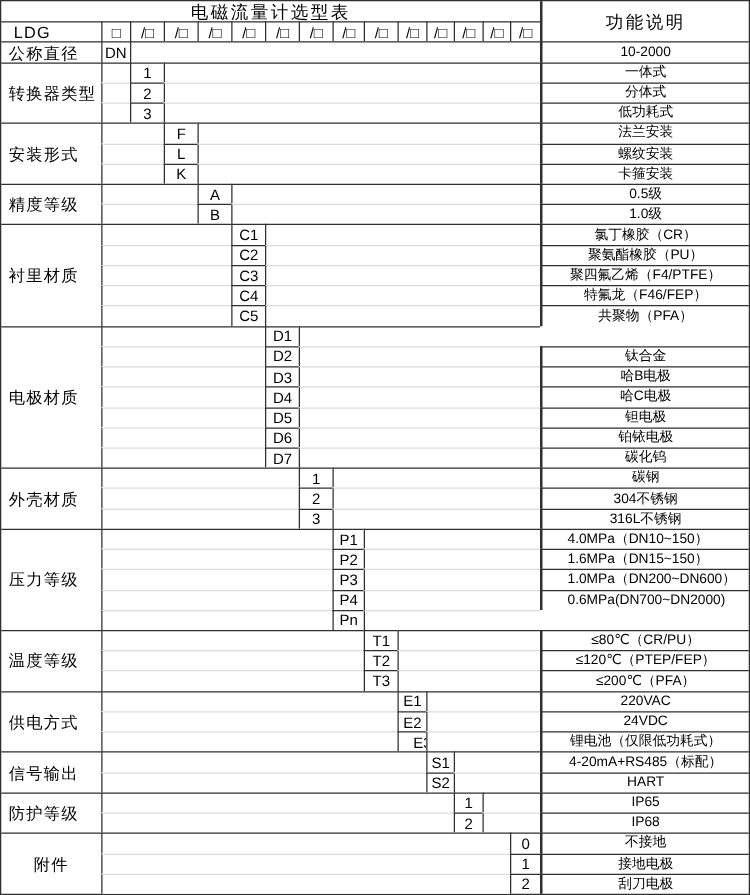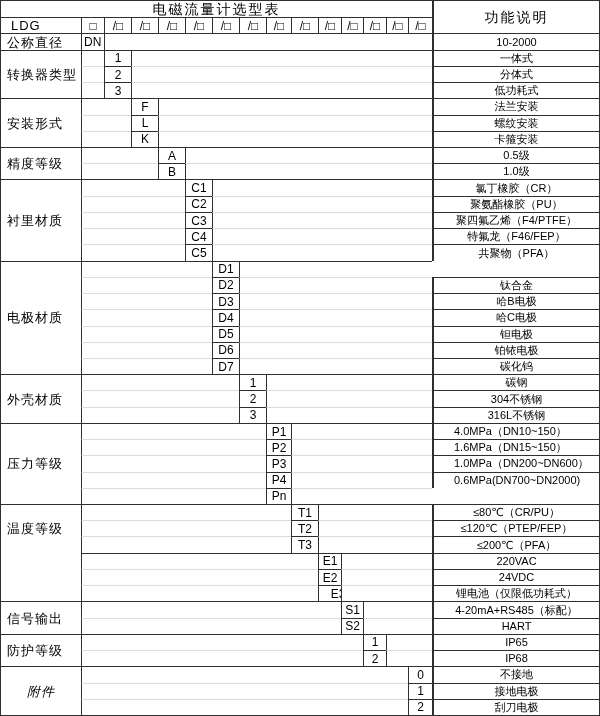--- a/index.html
+++ b/index.html
@@ -183,20 +183,21 @@
     <div class="c fill bl bt" style="grid-area: 32 / 11 / span 1 / span 5;"></div>
     <div class="c desc blk bt" style="grid-area: 32 / 16 / span 1 / span 1;">≤80℃（CR/PU）</div>
     <div class="c fill bl gt" style="grid-area: 33 / 2 / span 1 / span 8;"></div>
     <div class="c code bl bt" style="grid-area: 33 / 10 / span 1 / span 1;">T2</div>
     <div class="c fill bl gt" style="grid-area: 33 / 11 / span 1 / span 5;"></div>
     <div class="c desc blk bt" style="grid-area: 33 / 16 / span 1 / span 1;">≤120℃（PTEP/FEP）</div>
     <div class="c fill bl gt" style="grid-area: 34 / 2 / span 1 / span 8;"></div>
     <div class="c code bl bt" style="grid-area: 34 / 10 / span 1 / span 1;">T3</div>
     <div class="c fill bl gt" style="grid-area: 34 / 11 / span 1 / span 5;"></div>
     <div class="c desc blk bt" style="grid-area: 34 / 16 / span 1 / span 1;">≤200℃（PFA）</div>
+    <div class="c lbl bt" style="grid-area: 35 / 1 / span 3 / span 1;">供电方式</div>
     <div class="c fill bl bt" style="grid-area: 35 / 2 / span 1 / span 9;"></div>
     <div class="c code bl bt" style="grid-area: 35 / 11 / span 1 / span 1;">E1</div>
     <div class="c fill bl bt" style="grid-area: 35 / 12 / span 1 / span 4;"></div>
     <div class="c desc blk bt" style="grid-area: 35 / 16 / span 1 / span 1;">220VAC</div>
     <div class="c fill bl gt" style="grid-area: 36 / 2 / span 1 / span 9;"></div>
     <div class="c code bl bt" style="grid-area: 36 / 11 / span 1 / span 1;">E2</div>
     <div class="c fill bl gt" style="grid-area: 36 / 12 / span 1 / span 4;"></div>
     <div class="c desc blk bt" style="grid-area: 36 / 16 / span 1 / span 1;">24VDC</div>
     <div class="c fill bl gt" style="grid-area: 37 / 2 / span 1 / span 9;"></div>
     <div class="c code bl bt" style="grid-area: 37 / 11 / span 1 / span 1; padding-left: 16px;">E3</div>
@@ -213,21 +214,21 @@
     <div class="c desc blk bt" style="grid-area: 39 / 16 / span 1 / span 1;">HART</div>
     <div class="c lbl bt" style="grid-area: 40 / 1 / span 2 / span 1;">防护等级</div>
     <div class="c fill bl bt" style="grid-area: 40 / 2 / span 1 / span 11;"></div>
     <div class="c code bl bt" style="grid-area: 40 / 13 / span 1 / span 1;">1</div>
     <div class="c fill bl bt" style="grid-area: 40 / 14 / span 1 / span 2;"></div>
     <div class="c desc blk bt" style="grid-area: 40 / 16 / span 1 / span 1;">IP65</div>
     <div class="c fill bl gt" style="grid-area: 41 / 2 / span 1 / span 11;"></div>
     <div class="c code bl bt" style="grid-area: 41 / 13 / span 1 / span 1;">2</div>
     <div class="c fill bl gt" style="grid-area: 41 / 14 / span 1 / span 2;"></div>
     <div class="c desc blk bt" style="grid-area: 41 / 16 / span 1 / span 1;">IP68</div>
-    <div class="c lbl bt ctr" style="grid-area: 42 / 1 / span 3 / span 1; font-style: italic;">附件</div>
+    <div class="c lbl bt ctr" style="grid-area: 42 / 1 / span 3 / span 1;">附件</div>
     <div class="c fill bl bt" style="grid-area: 42 / 2 / span 1 / span 13;"></div>
     <div class="c code bl bt" style="grid-area: 42 / 15 / span 1 / span 1;">0</div>
     <div class="c desc blk bt" style="grid-area: 42 / 16 / span 1 / span 1;">不接地</div>
     <div class="c fill bl gt" style="grid-area: 43 / 2 / span 1 / span 13;"></div>
     <div class="c code bl bt" style="grid-area: 43 / 15 / span 1 / span 1;">1</div>
     <div class="c desc blk bt" style="grid-area: 43 / 16 / span 1 / span 1;">接地电极</div>
     <div class="c fill bl gt" style="grid-area: 44 / 2 / span 1 / span 13;"></div>
     <div class="c code bl bt" style="grid-area: 44 / 15 / span 1 / span 1;">2</div>
     <div class="c desc blk bt" style="grid-area: 44 / 16 / span 1 / span 1;">刮刀电极</div>
   </div>

